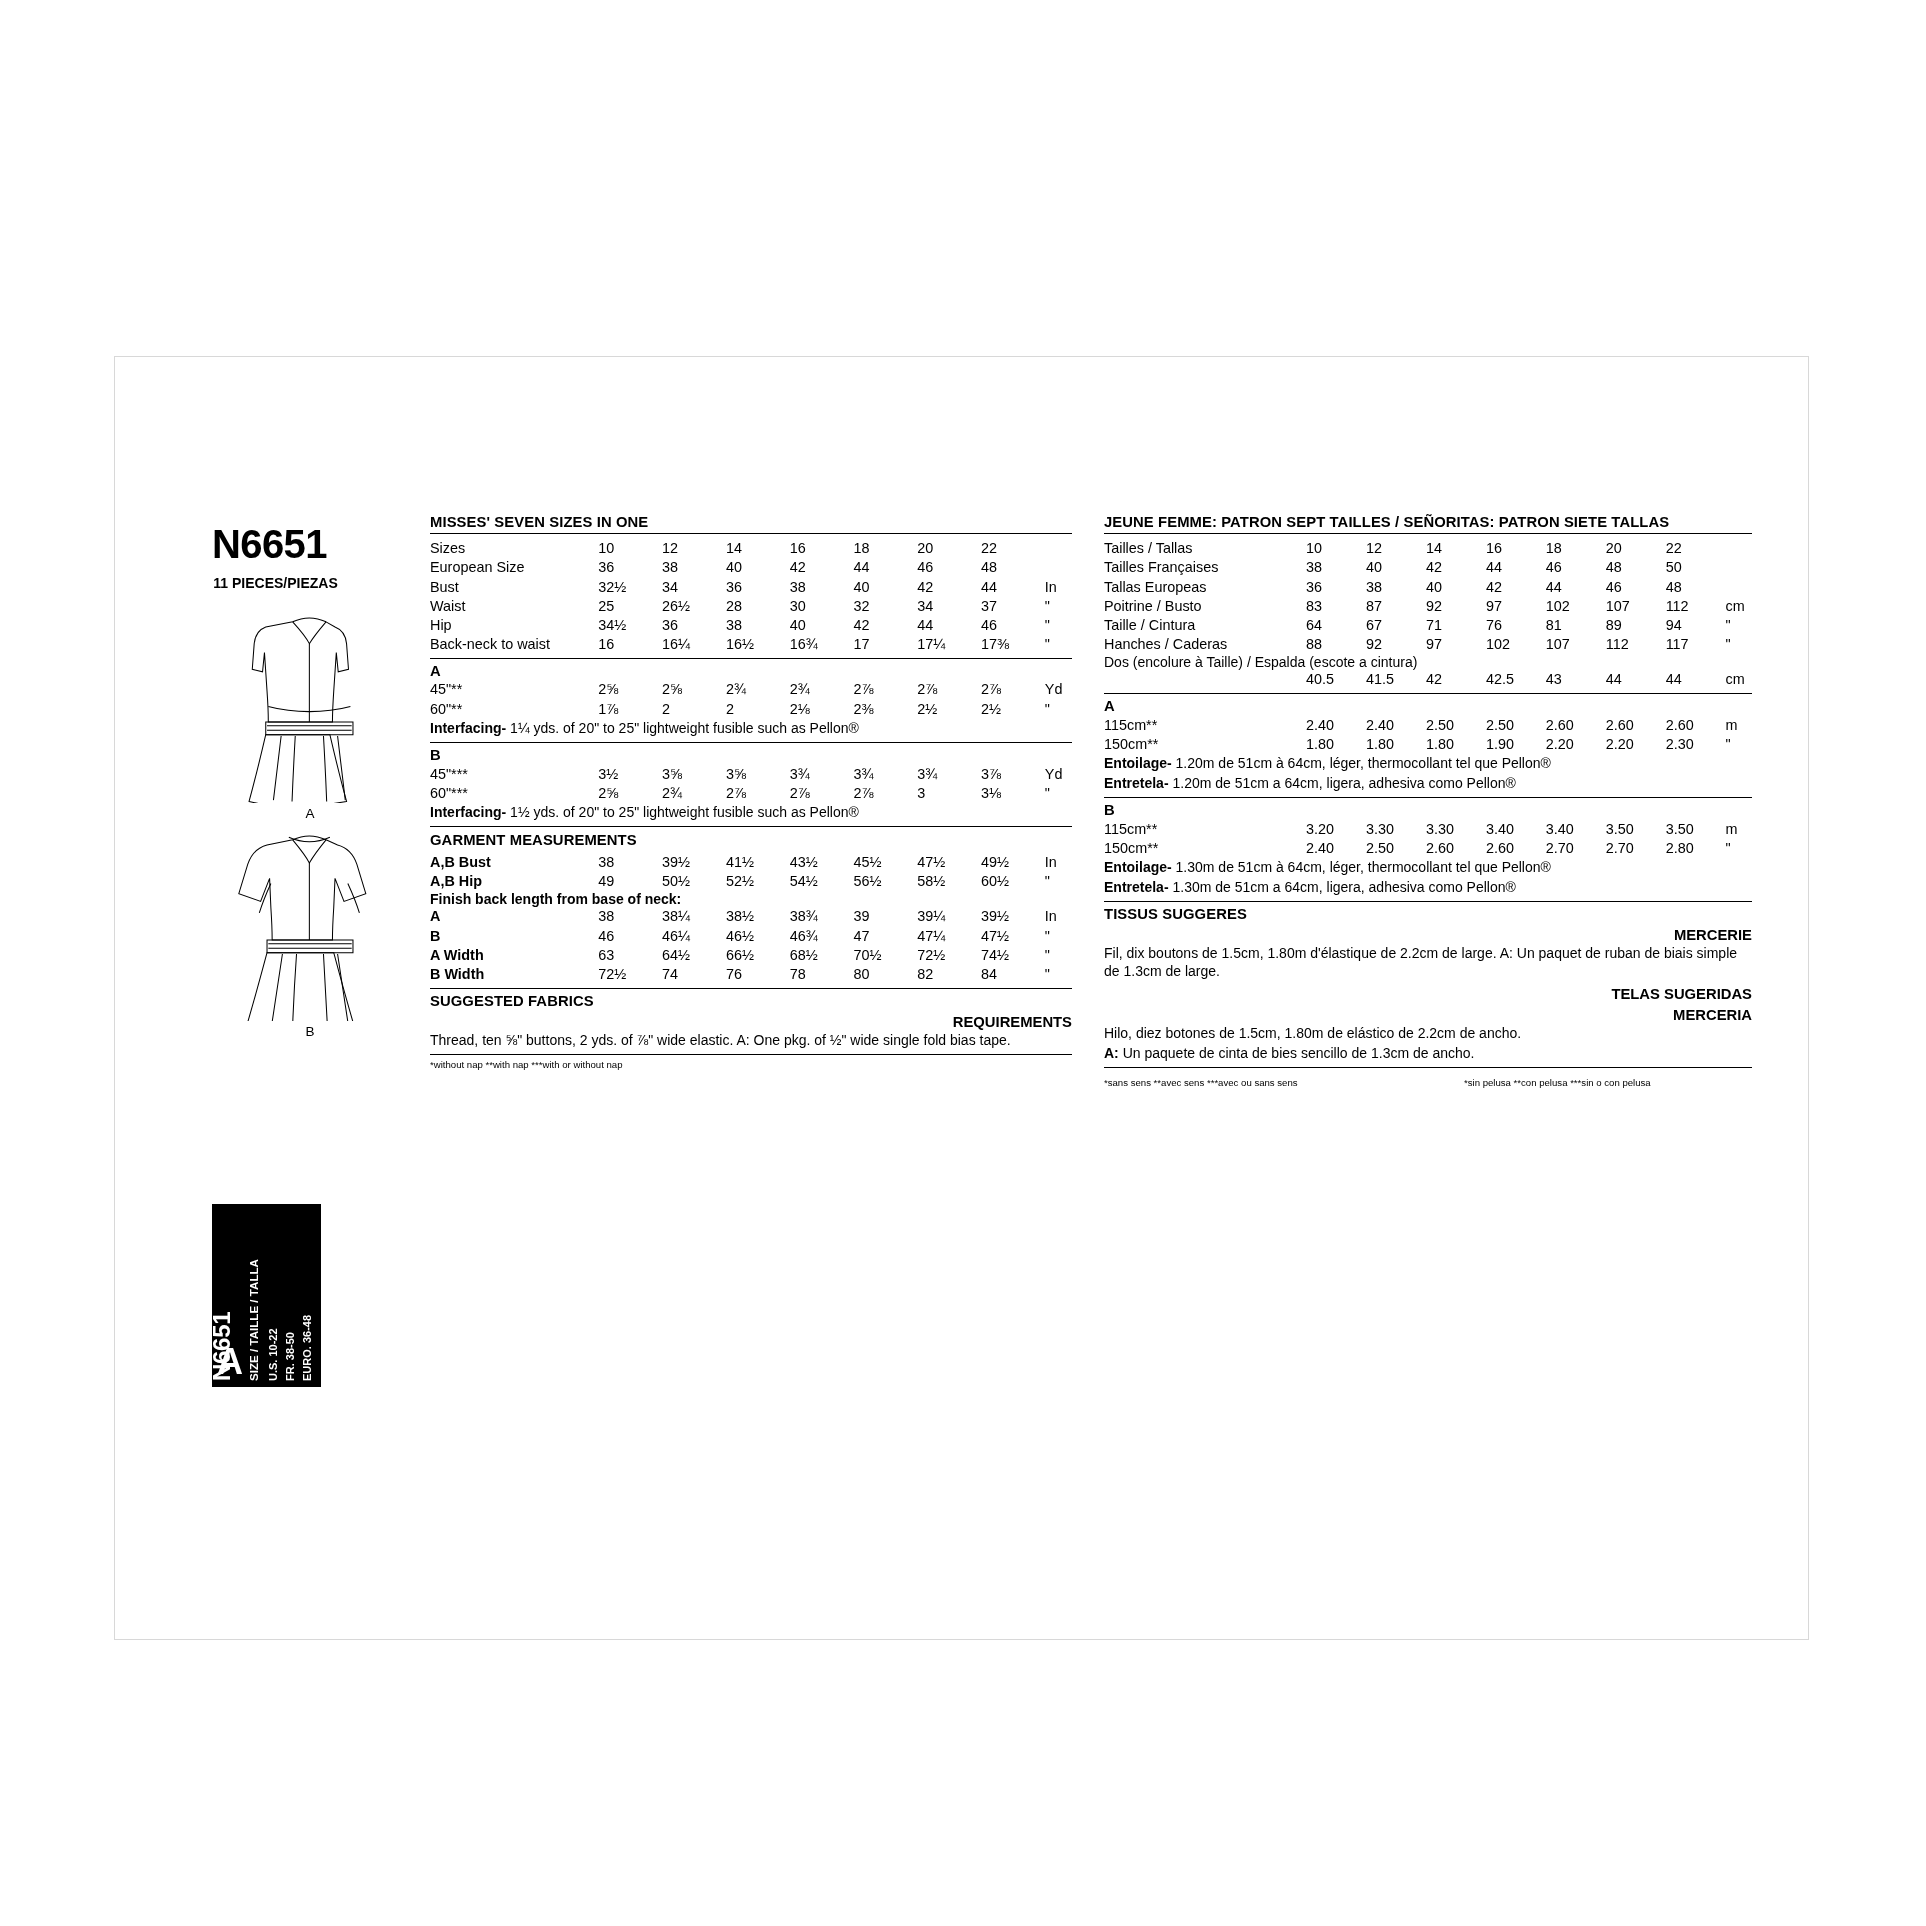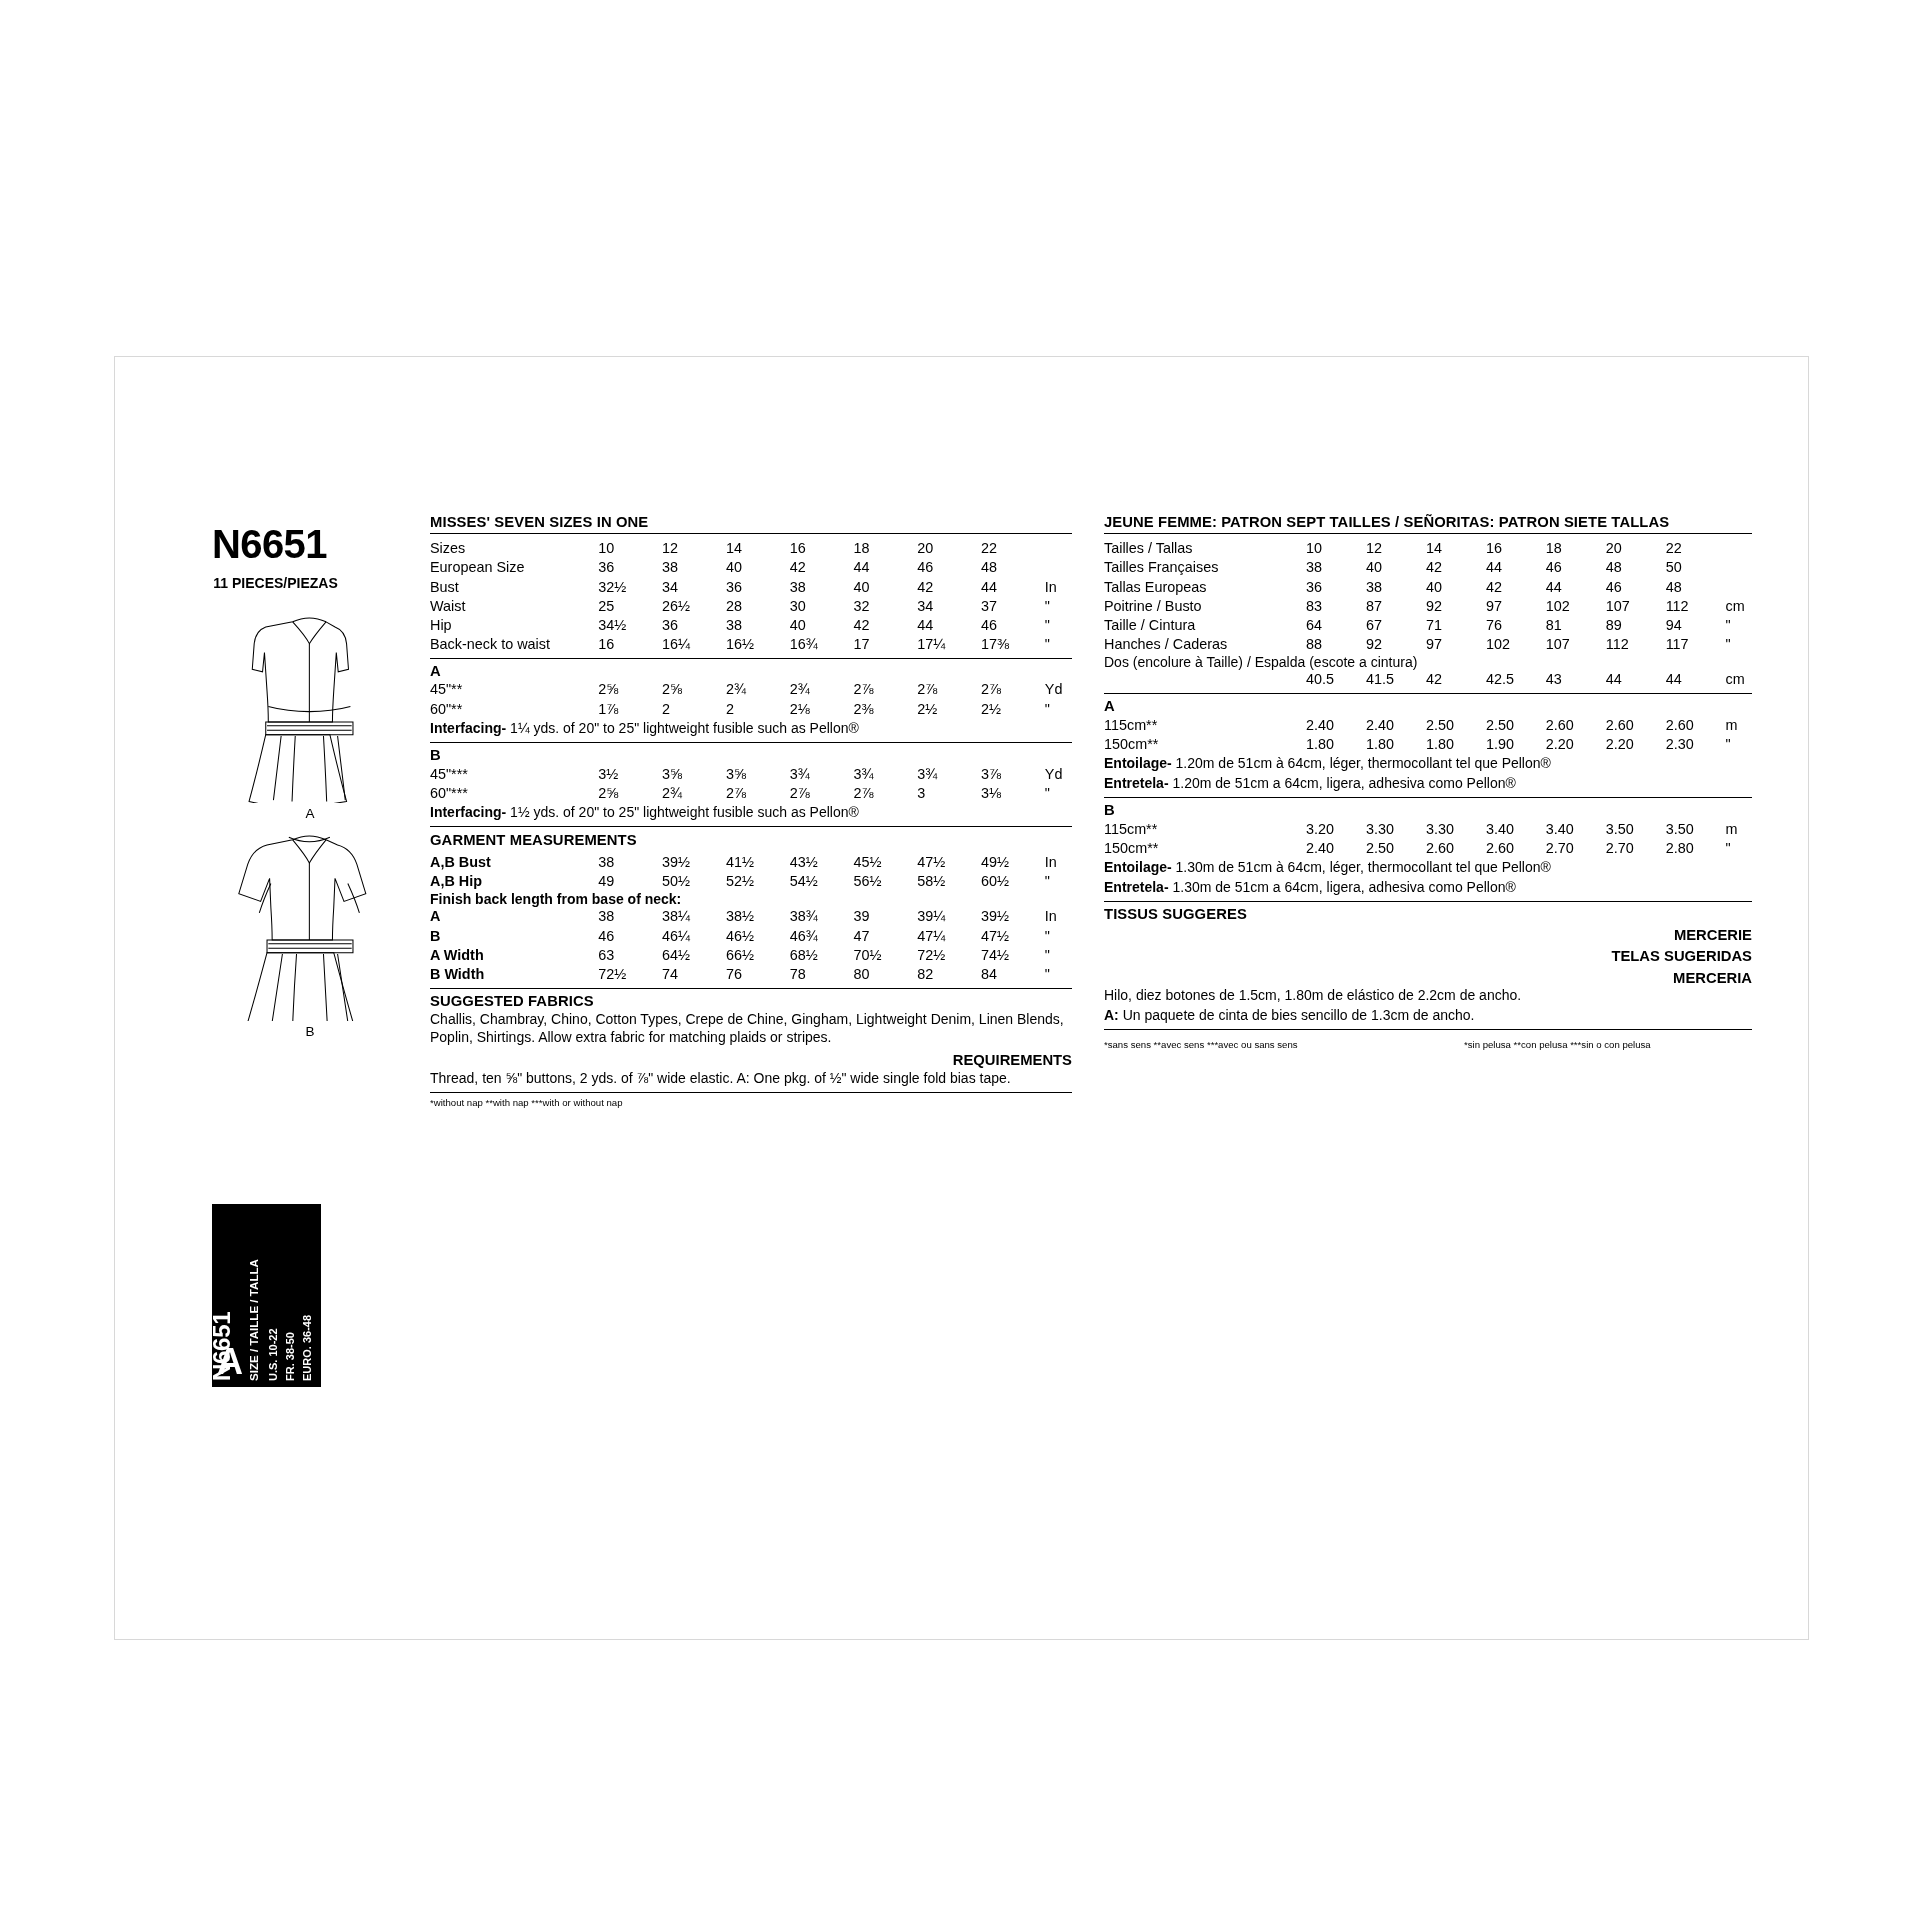--- a/index.html
+++ b/index.html
@@ -428,21 +428,20 @@
           <td class="num">82</td>
           <td class="num">84</td>
           <td class="unit">"</td>
         </tr>
       </tbody>
     </table>
 
     <div class="thin-rule"></div>
 
     <div class="sec-title">SUGGESTED FABRICS</div>
-    <div class="para">Challis, Chambray, Chino, Cotton Types, Crepe de Chine, Gingham, Lightweight Denim, Linen Blends, Poplin, Shirtings. Allow extra fabric for matching plaids or stripes.</div>
 
     <div class="blk-head">REQUIREMENTS</div>
     <div class="para">Thread, ten ⅝" buttons, 2 yds. of ⅞" wide elastic. A: One pkg. of ½" wide single fold bias tape.</div>
 
     <div class="thin-rule"></div>
     <div class="nap-left">*without nap  **with nap  ***with or without nap</div>
   </div>
 
   <div class="col-right">
     <div class="sec-title">JEUNE FEMME: PATRON SEPT TAILLES / SEÑORITAS: PATRON SIETE TALLAS</div>
@@ -598,20 +597,21 @@
       </tbody>
     </table>
     <div class="para"><span class="b">Entoilage-</span><span> 1.30m de 51cm à 64cm, léger, thermocollant tel que Pellon®</span></div>
     <div class="para"><span class="b">Entretela-</span><span> 1.30m de 51cm a 64cm, ligera, adhesiva como Pellon®</span></div>
 
     <div class="thin-rule"></div>
 
     <div class="sec-title">TISSUS SUGGERES</div>
 
     <div class="blk-head">MERCERIE</div>
+    <div class="para">Fil, dix boutons de 1.5cm, 1.80m d'élastique de 2.2cm de large. A: Un paquet de ruban de biais simple de 1.3cm de large.</div>
 
     <div class="blk-head">TELAS SUGERIDAS</div>
 
     <div class="blk-head">MERCERIA</div>
     <div class="para">Hilo, diez botones de 1.5cm, 1.80m de elástico de 2.2cm de ancho.</div>
     <div class="para"><span class="b">A:</span><span> Un paquete de cinta de bies sencillo de 1.3cm de ancho.</span></div>
 
     <div class="thin-rule"></div>
     <div class="foot-row">
       <div class="footnote fl">*sans sens  **avec sens  ***avec ou sans sens</div>

